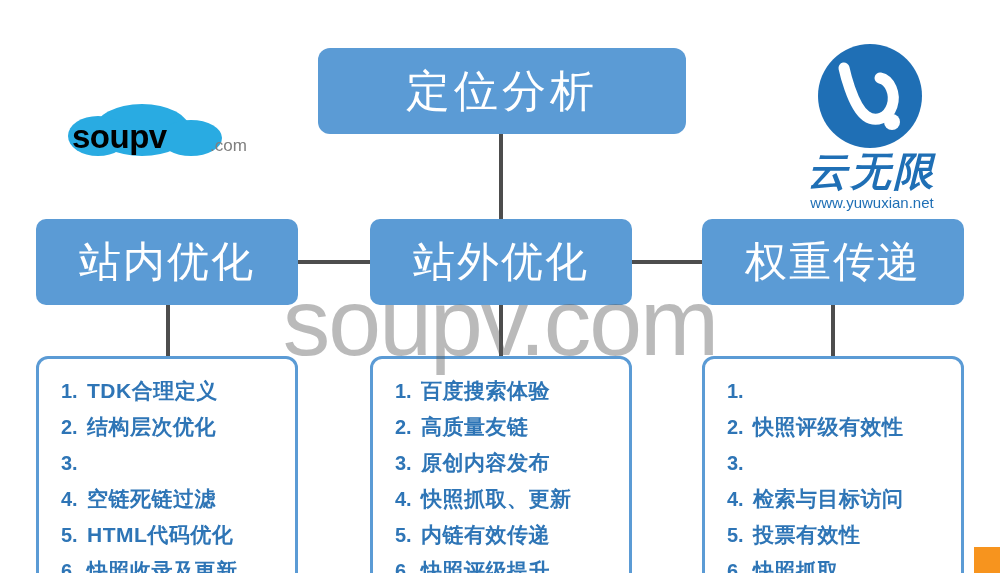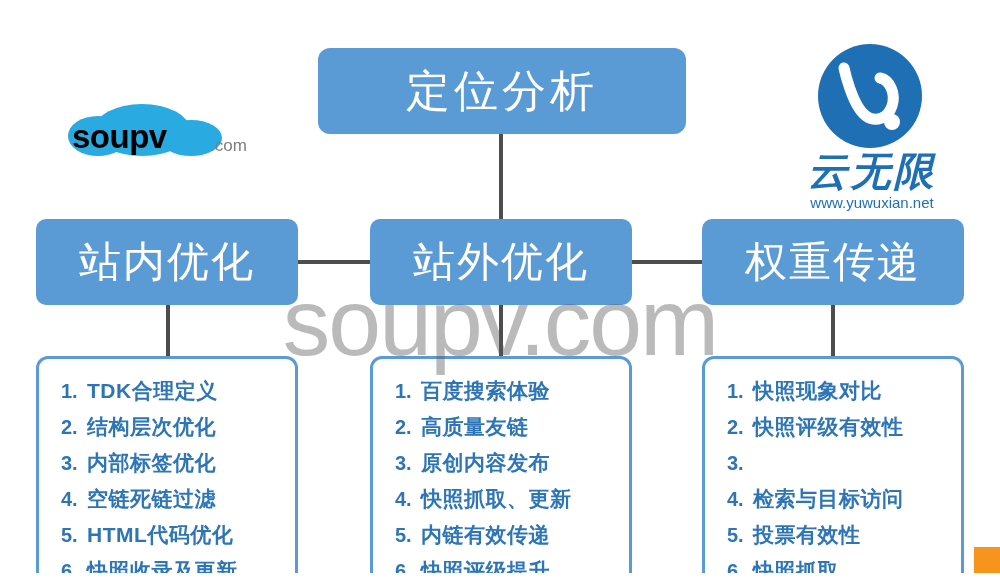--- a/index.html
+++ b/index.html
@@ -256,21 +256,20 @@
     <div class="list-item">
       <span class="num">1.</span>
       <span class="label">TDK合理定义</span>
     </div>
     <div class="list-item">
       <span class="num">2.</span>
       <span class="label">结构层次优化</span>
     </div>
     <div class="list-item">
       <span class="num">3.</span>
-      <span class="label">内部标签优化</span>
     </div>
     <div class="list-item">
       <span class="num">4.</span>
       <span class="label">空链死链过滤</span>
     </div>
     <div class="list-item">
       <span class="num">5.</span>
       <span class="label">HTML代码优化</span>
     </div>
     <div class="list-item">
@@ -302,21 +301,20 @@
     </div>
     <div class="list-item">
       <span class="num">6.</span>
       <span class="label">快照评级提升</span>
     </div>
   </div>
 
   <div class="node-list" id="list-2">
     <div class="list-item">
       <span class="num">1.</span>
-      <span class="label">快照现象对比</span>
     </div>
     <div class="list-item">
       <span class="num">2.</span>
       <span class="label">快照评级有效性</span>
     </div>
     <div class="list-item">
       <span class="num">3.</span>
     </div>
     <div class="list-item">
       <span class="num">4.</span>

